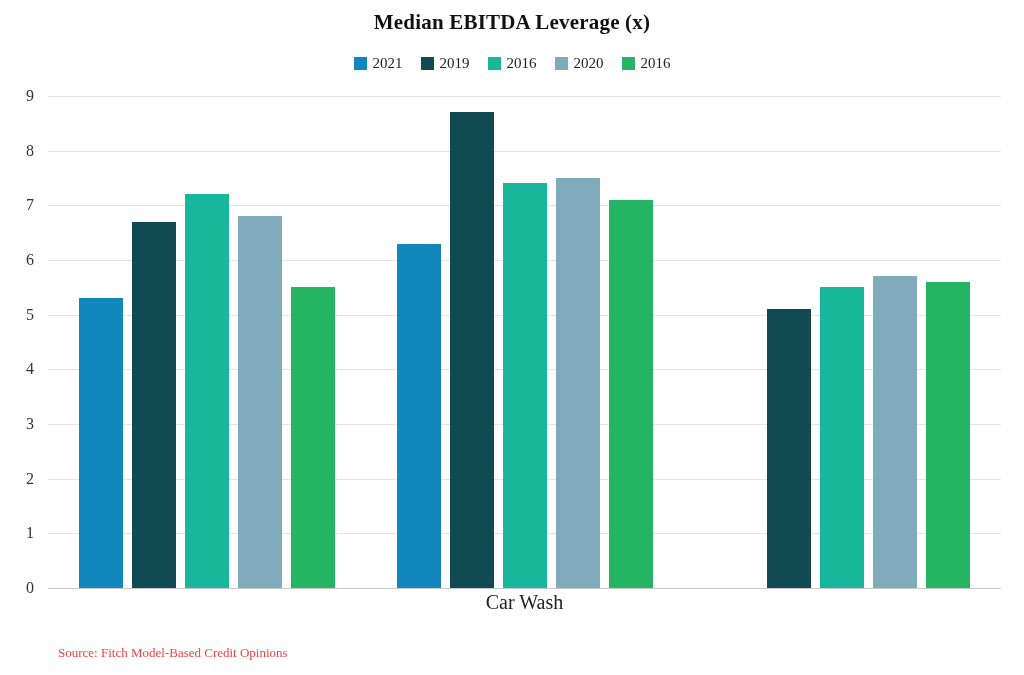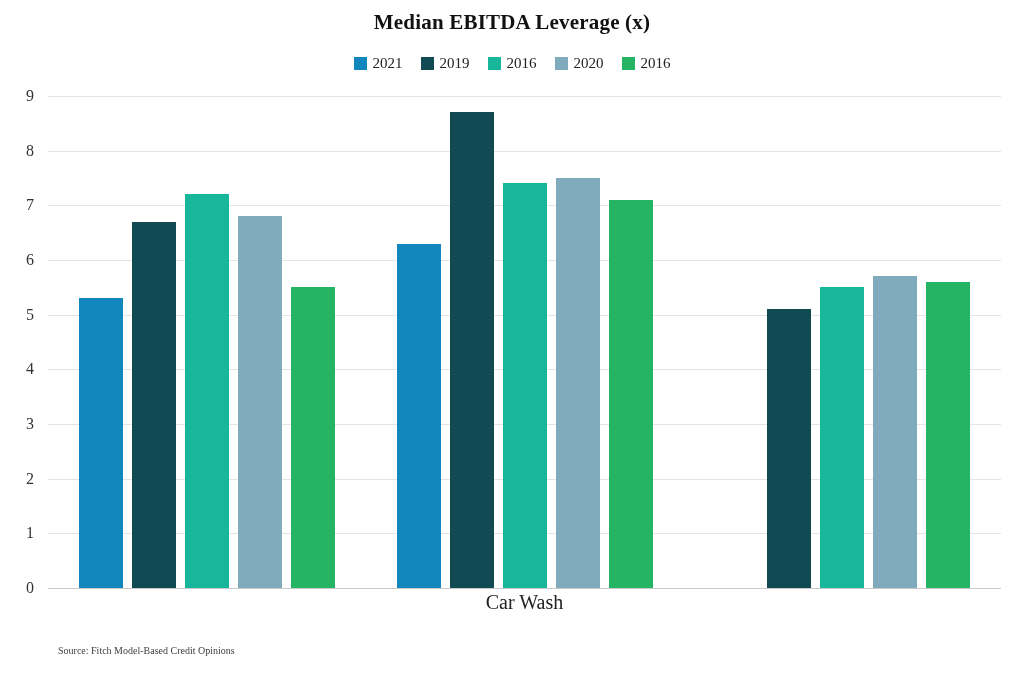--- a/index.html
+++ b/index.html
@@ -131,22 +131,22 @@
     font-size: 20px;
     line-height: 21px;
     color: #222222;
     padding: 0 10px;
     box-sizing: border-box;
   }
   .source-note {
     position: absolute;
     left: 58px;
     top: 645px;
-    font-size: 10px;
-    color: #404040;
+    font-size: 13px;
+    color: #ef4444;
   }
 </style>
 </head>
 <body>
 
 <div id="chart-root">
 
   <div class="chart-title">Median EBITDA Leverage (x)</div>
 
   <div class="legend">

